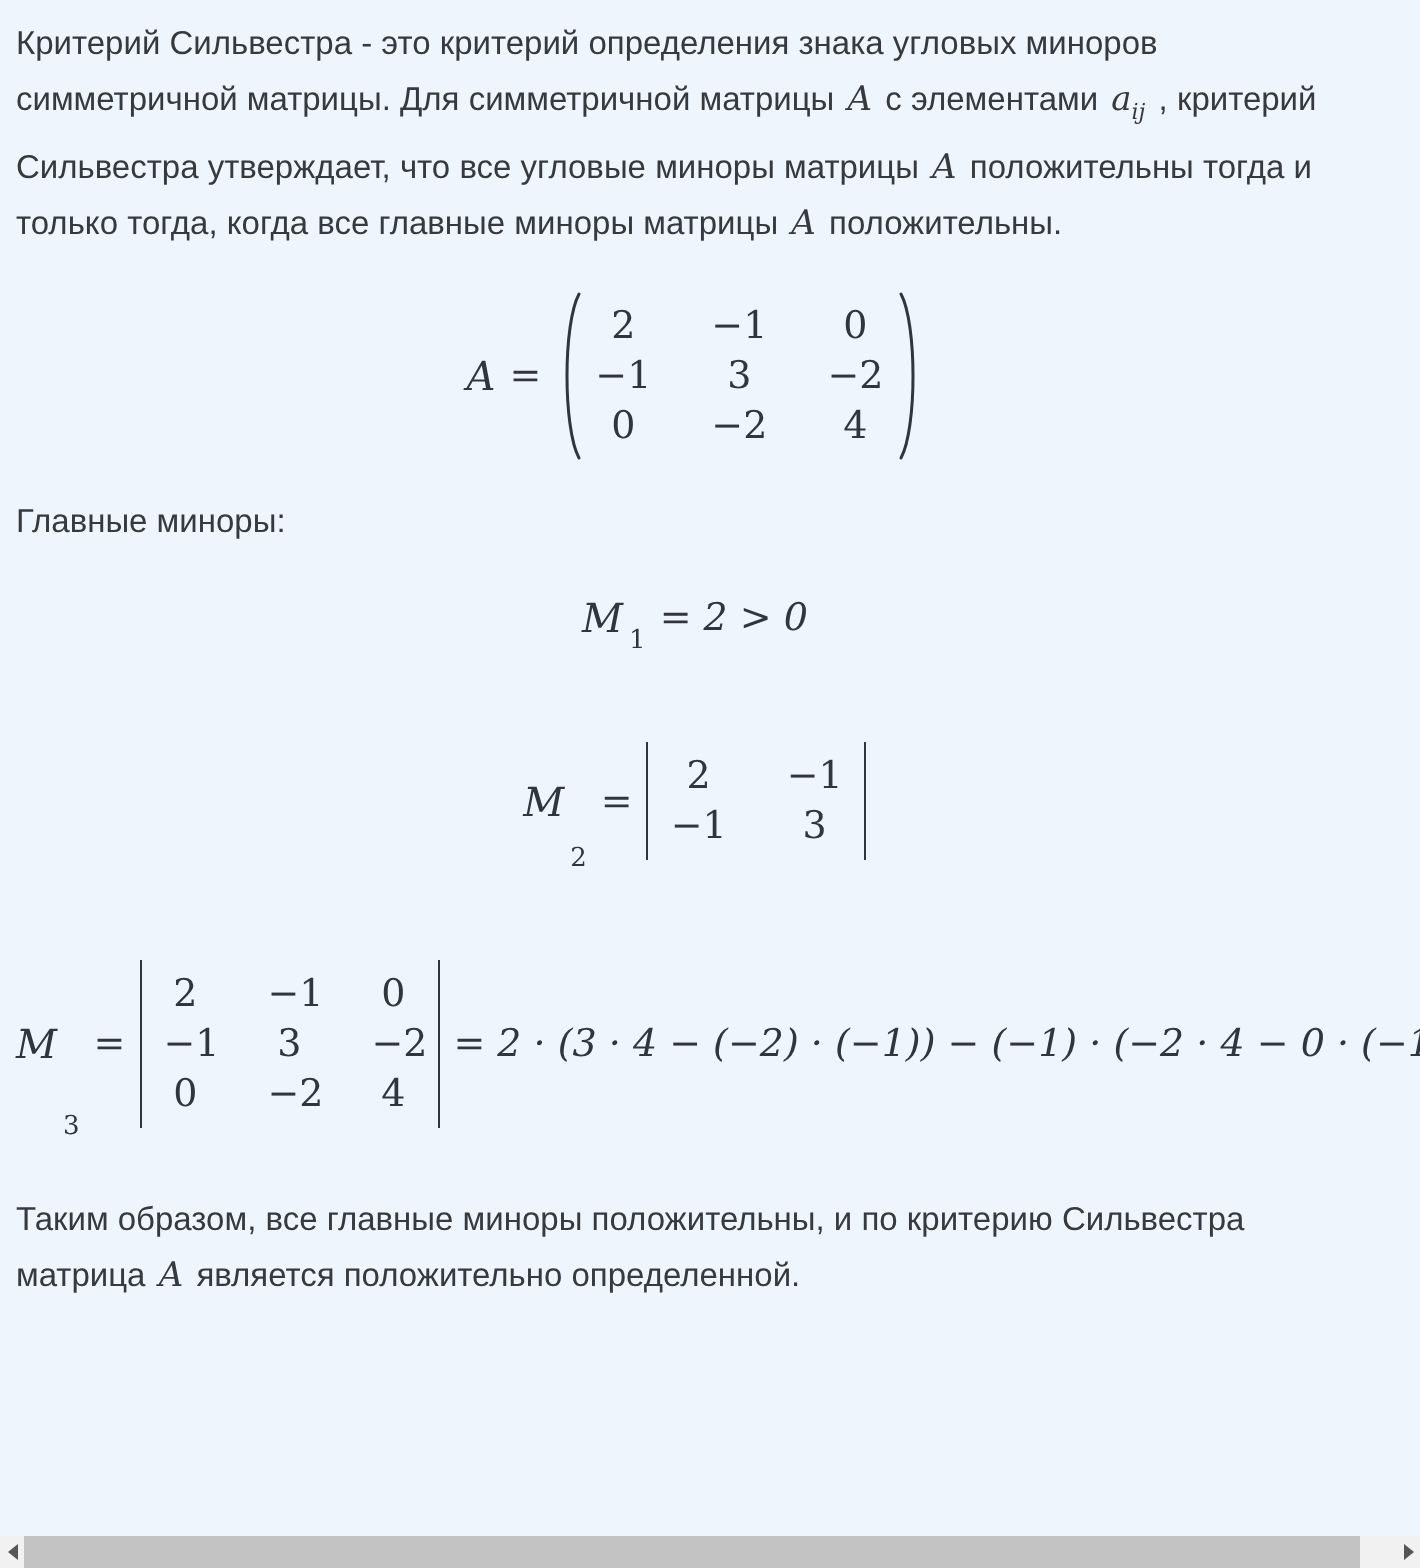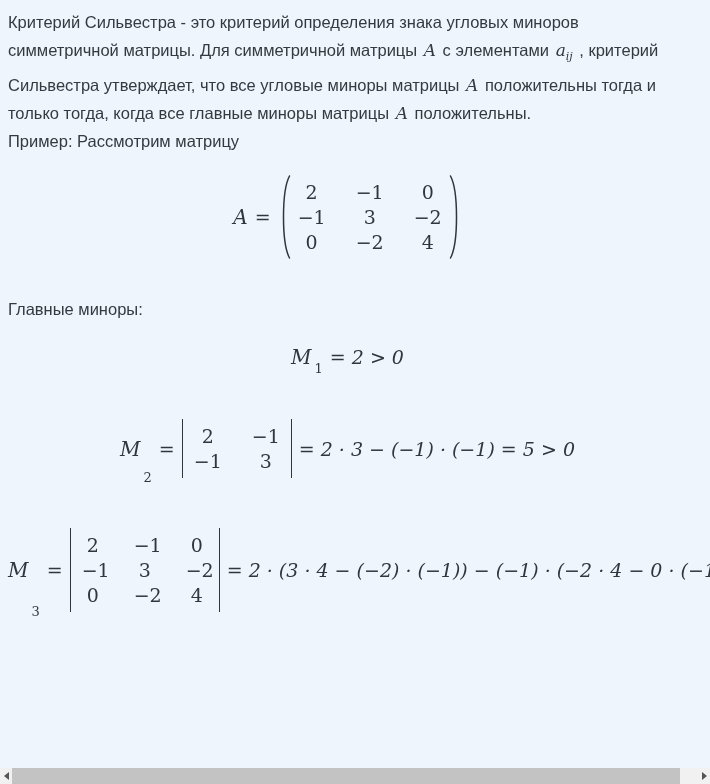--- a/index.html
+++ b/index.html
@@ -26,21 +26,21 @@
     display:flex; align-items:center; justify-content:center;
     font-family:"DejaVu Serif", serif; font-size:19px; color:#2f3640;
     gap:7px;
   }
   .mvar { font-style:italic; font-size:20px; }
   .msub { font-size:13px; font-style:normal; align-self:flex-end; margin:0 0 -3px -4px; position:relative; top:4px; }
   .mo   { font-style:normal; }
   .rhs  { white-space:pre;font-style:italic; }
 
   .disp-matrix { margin-top:16px; height:92px; }
-  .p4 { margin-top:32px; }
+  .p4 { margin-top:13px; }
   .eq-m1 { margin-top:22px; }
   .eq-m2 { margin-top:50px; }
   .eq-m3 { margin-top:50px; justify-content:flex-start; white-space:nowrap; }
 
   .mat {
     display:inline-grid;
     grid-template-columns:repeat(3,auto);
     column-gap:30px; row-gap:1px;
     text-align:center; line-height:24px;
   }
@@ -65,21 +65,20 @@
   .tri-right { width:0; height:0; border-top:4px solid transparent; border-bottom:4px solid transparent; border-left:5px solid #555; }
 </style>
 </head>
 <body>
 
 <div class="page">
 
   <p class="text p1"><span>Критерий Сильвестра - это критерий определения знака угловых миноров симметричной матрицы. Для симметричной матрицы </span><span class="im iv">A</span><span> с элементами </span><span class="im iv"><span>a</span><sub>ij</sub></span><span> , критерий Сильвестра утверждает, что все угловые миноры матрицы </span><span class="im iv">A</span><span> положительны тогда и только тогда, когда все главные миноры матрицы </span><span class="im iv">A</span><span> положительны.</span></p>
 
 
-  <p class="text p3">Пример: Рассмотрим матрицу</p>
 
   <div class="disp disp-matrix">
     <span class="mvar">A</span>
     <span class="mo">=</span>
     <svg class="paren" width="13" height="88" viewBox="0 0 13 88">
         <path d="M11.5 3 C 3.5 18, 3.5 70, 11.5 85" fill="none" stroke="#2f3640" stroke-width="1.5" stroke-linecap="round"></path>
       </svg>
     <span class="mat">
       <span class="mc">2</span>
         <span class="mc">−1</span>
@@ -109,21 +108,20 @@
       <span class="msub">2</span>
     <span class="mo">=</span>
     <span class="det">
       <span class="mat mat2">
         <span class="mc">2</span>
           <span class="mc">−1</span>
         <span class="mc">−1</span>
           <span class="mc">3</span>
       </span>
     </span>
-    <span class="mo rhs">= 2 · 3 − (−1) · (−1) = 5 &gt; 0</span>
   </div>
 
   <div class="disp eq-m3">
     <span class="mvar">M</span>
       <span class="msub">3</span>
     <span class="mo">=</span>
     <span class="det">
       <span class="mat">
         <span class="mc">2</span>
           <span class="mc">−1</span>
@@ -132,20 +130,21 @@
           <span class="mc">3</span>
           <span class="mc">−2</span>
         <span class="mc">0</span>
           <span class="mc">−2</span>
           <span class="mc">4</span>
       </span>
     </span>
     <span class="mo rhs">= 2 · (3 · 4 − (−2) · (−1)) − (−1) · (−2 · 4 − 0 · (−1)) = 20 &gt; 0</span>
   </div>
 
+  <p class="text p5"><span>Таким образом, все главные миноры положительны, и по критерию Сильвестра матрица </span><span class="im iv">A</span><span> является положительно определенной.</span></p>
 
 </div>
 
 <div class="hscroll">
   <div class="sbtn left">
       <div class="tri-left"></div>
     </div>
   <div class="hthumb"></div>
   <div class="sbtn right">
       <div class="tri-right"></div>

